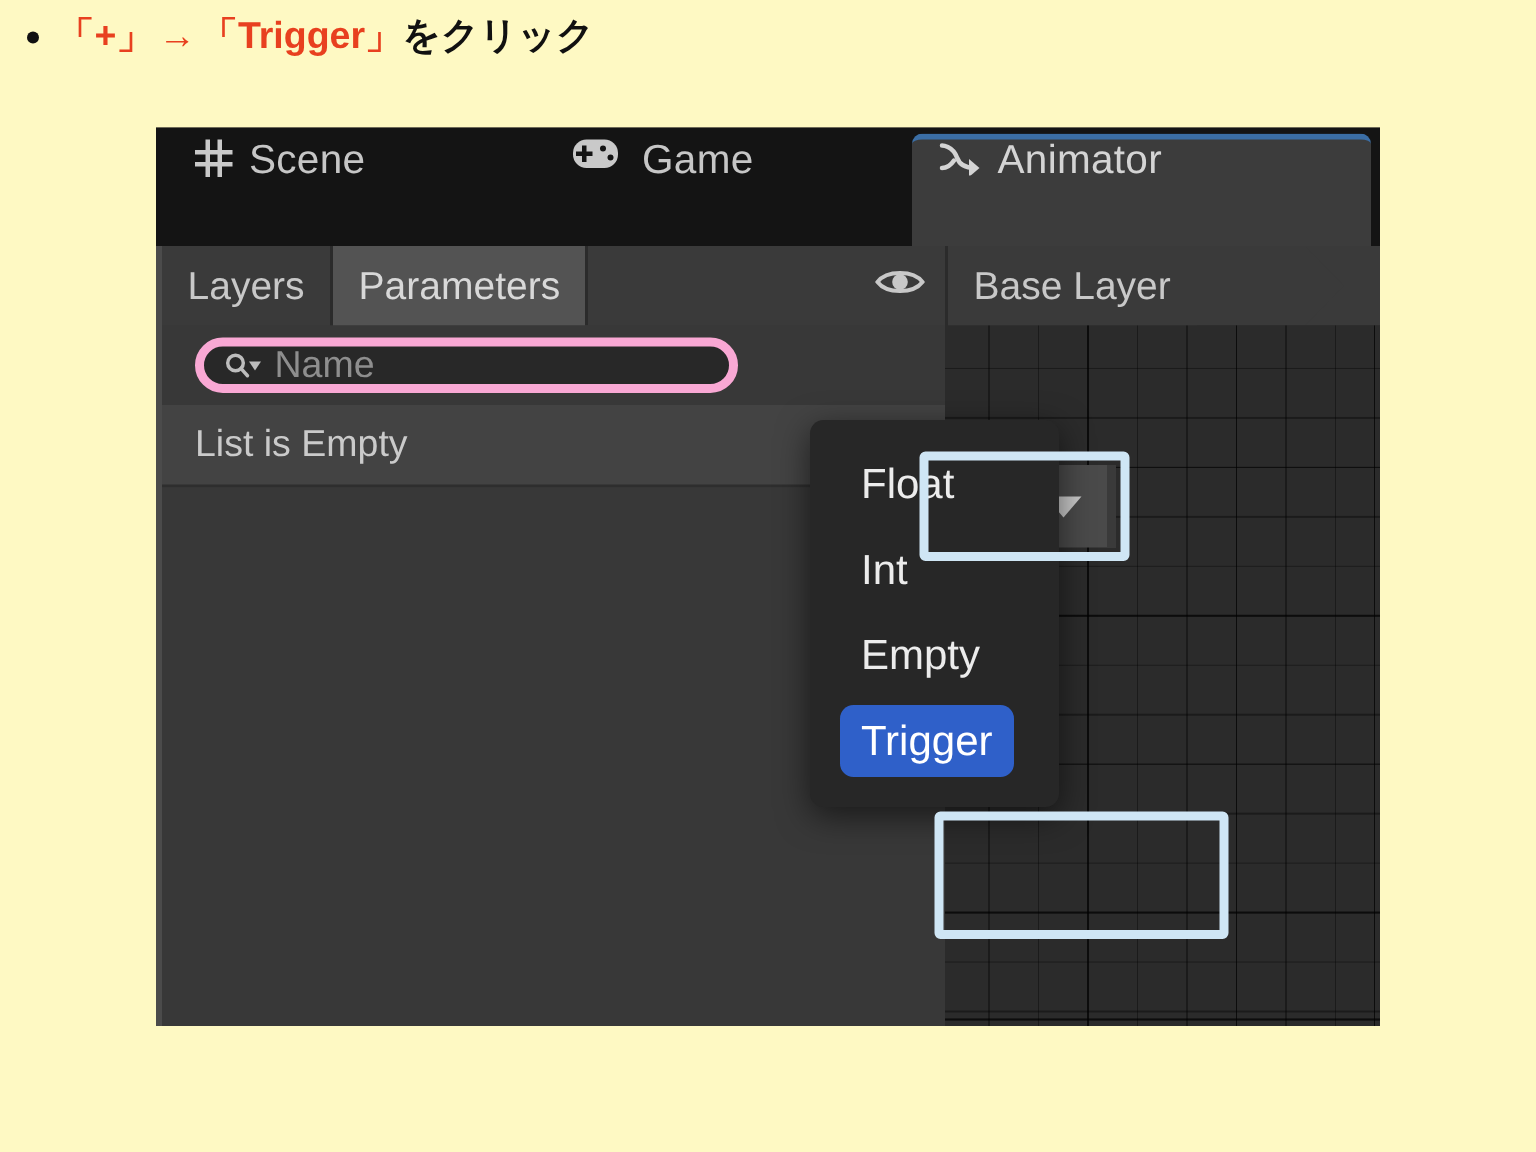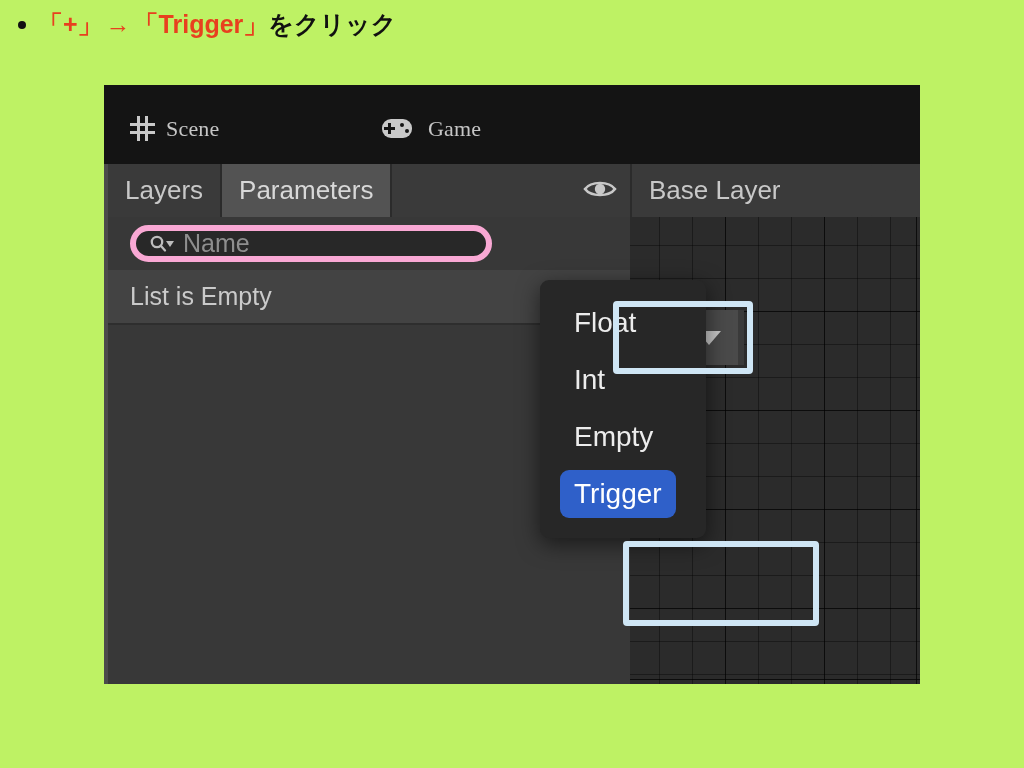--- a/index.html
+++ b/index.html
@@ -9,21 +9,21 @@
     height: 768px;
     background: #ffffff;
     font-family: "Liberation Sans", sans-serif;
     overflow: hidden;
   }
 
   #page {
     position: relative;
     width: 1024px;
     height: 768px;
-    background: #bef264;
+    background: #fef9c3;
   }
 
   
   .heading-row {
     position: absolute;
     left: 18px;
     top: 12px;
     display: flex;
     align-items: center;
     gap: 10px;
@@ -65,28 +65,27 @@
     left: 0; top: 0;
     width: 816px;
     height: 79px;
     background: #141414;
   }
   .tab {
     position: absolute;
     top: 8px;
     height: 71px;
     display: flex;
-    align-items: center;
+    align-items: flex-start;
     gap: 11px;
     padding: 0 18px;
     box-sizing: border-box;
     color: #c6c6c6;
-    font-size: 22px;
+    font-size: 27px;
     letter-spacing: 0.2px;
-    font-family: Liberation Serif, serif;
   }
   .tab-scene { left: 8px; }
   .tab-game  { left: 260px; gap: 16px; }
   .tab-animator {
     left: 504px;
     width: 306px;
     background: #3c3c3c;
     border-top: 4px solid #3b6ea5;
     border-radius: 7px 7px 0 0;
     color: #d4d4d4;
@@ -385,20 +384,30 @@
       <div class="tab tab-game">
         <span class="icon-gamepad">
           <span class="dpad-v"></span>
             <span class="dpad-h"></span>
           <span class="btn-a"></span>
             <span class="btn-b"></span>
         </span>
         <span class="tab-label">Game</span>
       </div>
 
+      <div class="tab tab-animator">
+        <span class="icon-animator">
+          <svg width="28" height="24" viewBox="0 0 28 24">
+            <path d="M2 4 C2 4, 9 4, 12 12 C14 18, 19 19, 24 19" stroke="#d4d4d4" stroke-width="3" fill="none" stroke-linecap="round"></path>
+            <path d="M2 19 C6 19, 8 17, 10 14" stroke="#d4d4d4" stroke-width="3" fill="none" stroke-linecap="round"></path>
+            <path d="M20 13 L27 19 L20 25 Z" fill="#d4d4d4"></path>
+          </svg>
+        </span>
+        <span class="tab-label">Animator</span>
+      </div>
     </div>
 
     <div class="params-panel">
 
       <div class="subtab-bar">
         <div class="subtab">
           <span>Layers</span>
         </div>
         <div class="subtab active">
           <span>Parameters</span>

